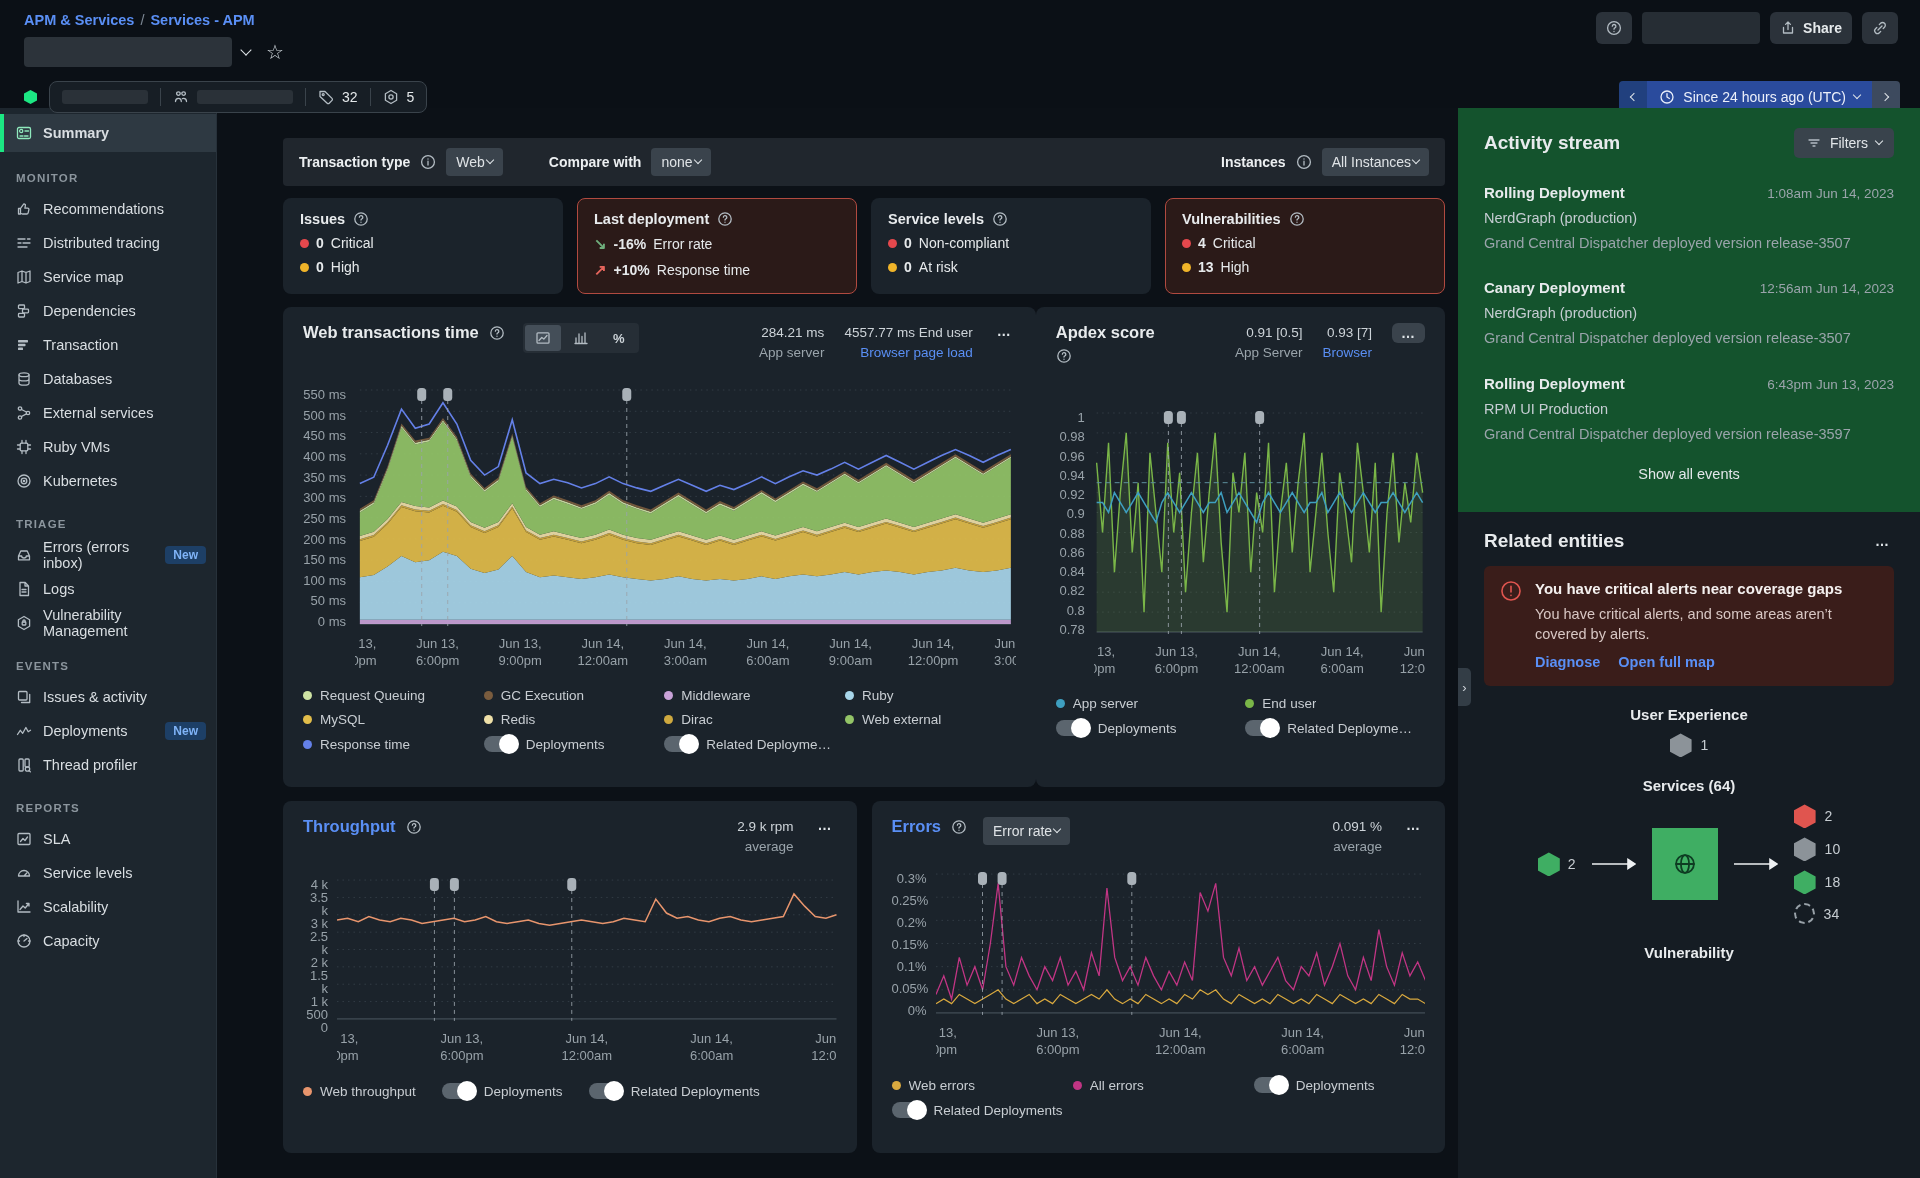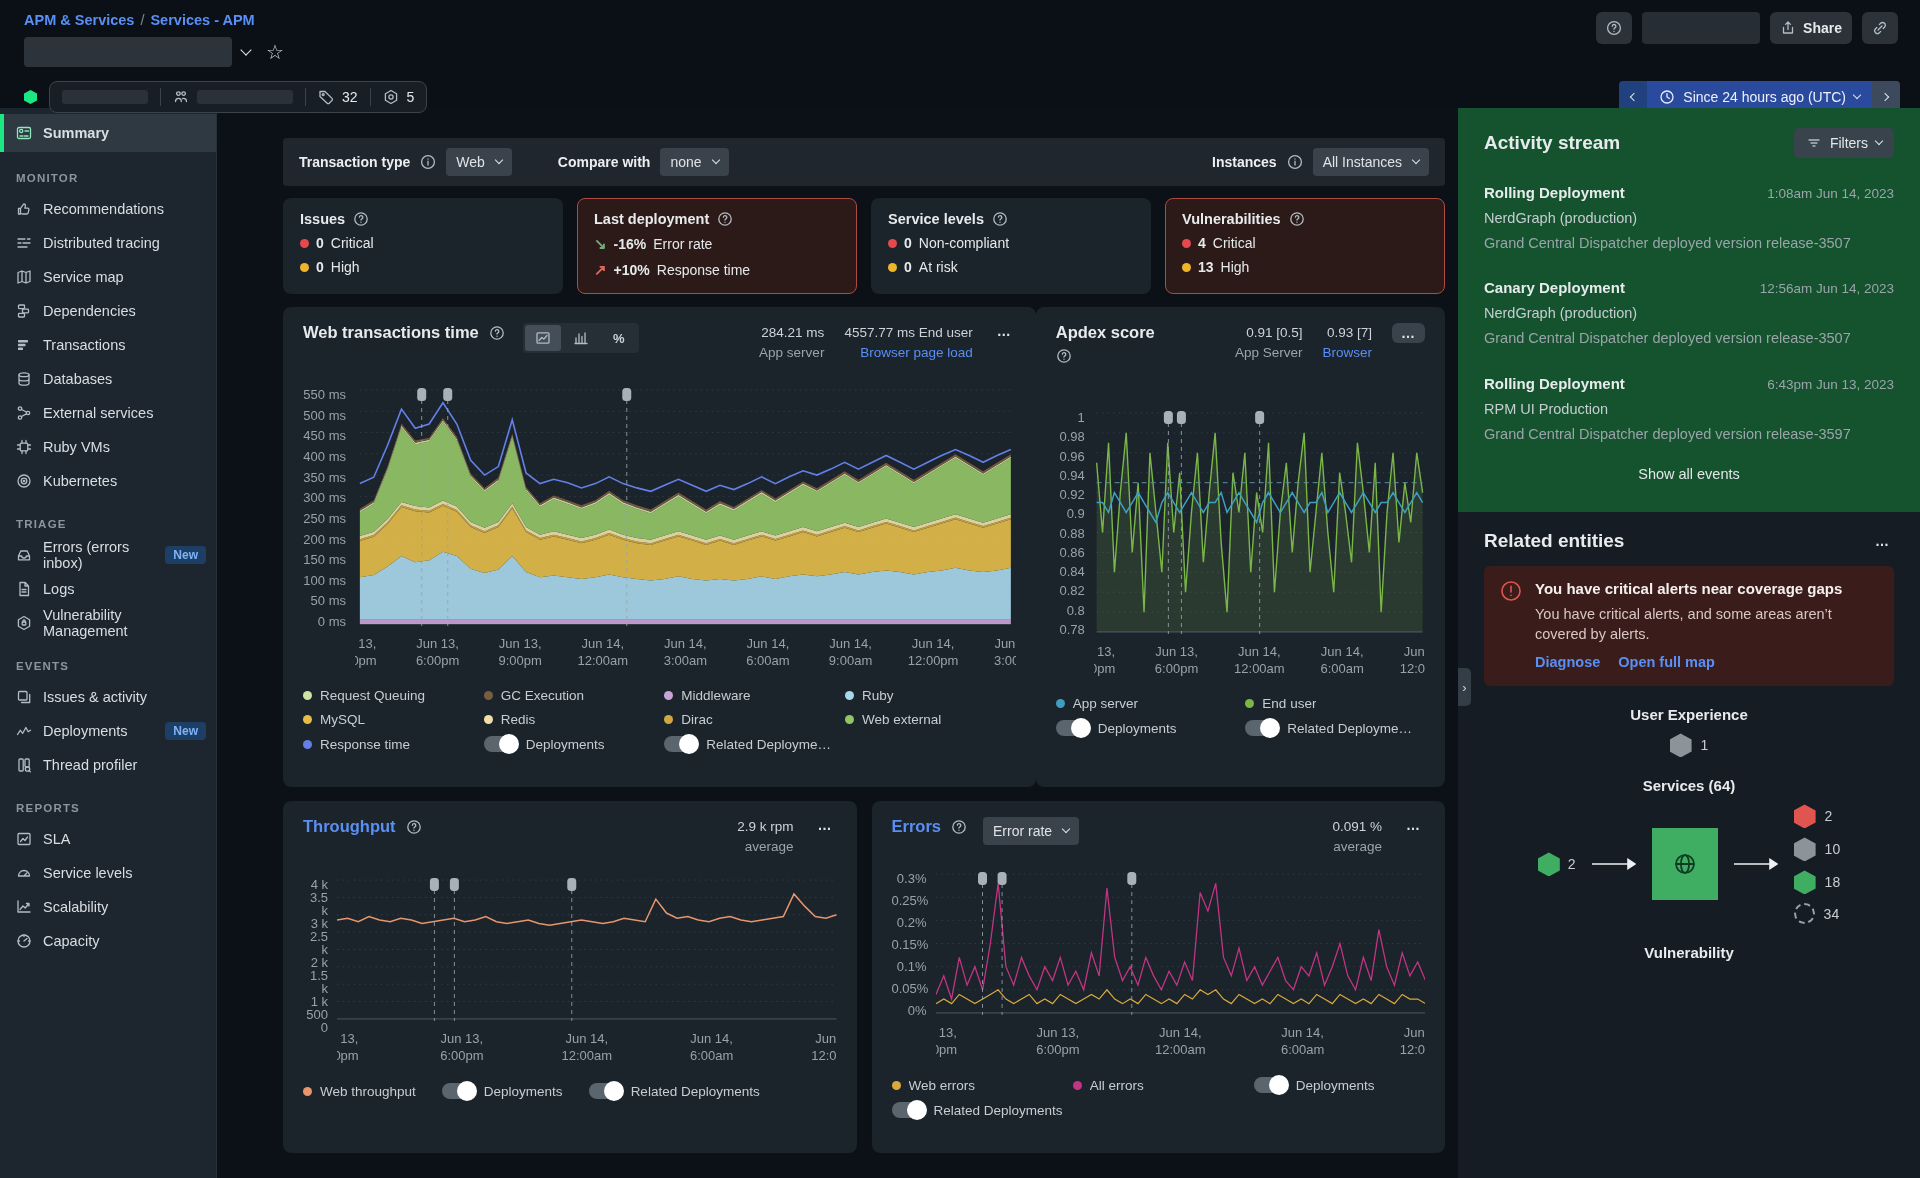--- a/index.html
+++ b/index.html
@@ -59,21 +59,21 @@
   .badge-new { margin-left:auto; background:#1d3f66; color:#7fb3f7; font-size:12px;
     padding:2px 8px; border-radius:4px; font-weight:600; }
 
   .main { flex:1; padding:30px 13px 0 66px; background:#0c1117; overflow:hidden; }
 
   
   .filterbar { height:48px; background:#20262d; border-radius:4px; display:flex; align-items:center;
     padding:0 16px; gap:10px; }
   .flabel { font-weight:700; font-size:14px; color:#eceff1; }
   .fdrop { background:#3a434c; border:none; color:#dfe3e6; border-radius:4px; height:28px;
-    padding:0 10px; display:flex; align-items:center; gap:11px; font-size:14px; cursor:pointer; }
+    padding:0 10px; display:flex; align-items:center; gap:2px; font-size:14px; cursor:pointer; }
   .fdrop .chev{ width:6px;height:6px; }
   .fgap { width:26px; }
   .fright { margin-left:auto; display:flex; align-items:center; gap:10px; }
 
   
   .statcards { display:flex; gap:14px; margin-top:12px; }
   .scard { flex:1; height:96px; background:#1b232b; border-radius:8px; padding:12px 16px;
     border:1px solid transparent; }
   .scard.alert { background:#2b1a18; border-color:#b14a40; }
   .scard-title { display:flex; align-items:center; gap:8px; font-size:14.5px; font-weight:700; }
@@ -286,21 +286,21 @@
           <rect x="2.5" y="10.4" width="6" height="3.6" rx=".8"></rect>
         </svg>
       <span>Dependencies</span>
     </div>
     <div class="side-item">
       <svg class="icn fillic" viewBox="0 0 16 16">
           <rect x="2" y="3" width="10" height="2.4" rx=".6"></rect>
           <rect x="2" y="6.8" width="7.5" height="2.4" rx=".6"></rect>
           <rect x="2" y="10.6" width="5" height="2.4" rx=".6"></rect>
         </svg>
-      <span>Transactions</span>
+      <span>Transaction</span>
     </div>
     <div class="side-item">
       <svg class="icn" viewBox="0 0 16 16">
           <ellipse cx="8" cy="3.8" rx="5" ry="1.9"></ellipse>
           <path d="M3 3.8v8.4c0 1 2.2 1.9 5 1.9s5-.9 5-1.9V3.8M3 8c0 1 2.2 1.9 5 1.9S13 9 13 8"></path>
         </svg>
       <span>Databases</span>
     </div>
     <div class="side-item">
       <svg class="icn" viewBox="0 0 16 16">

